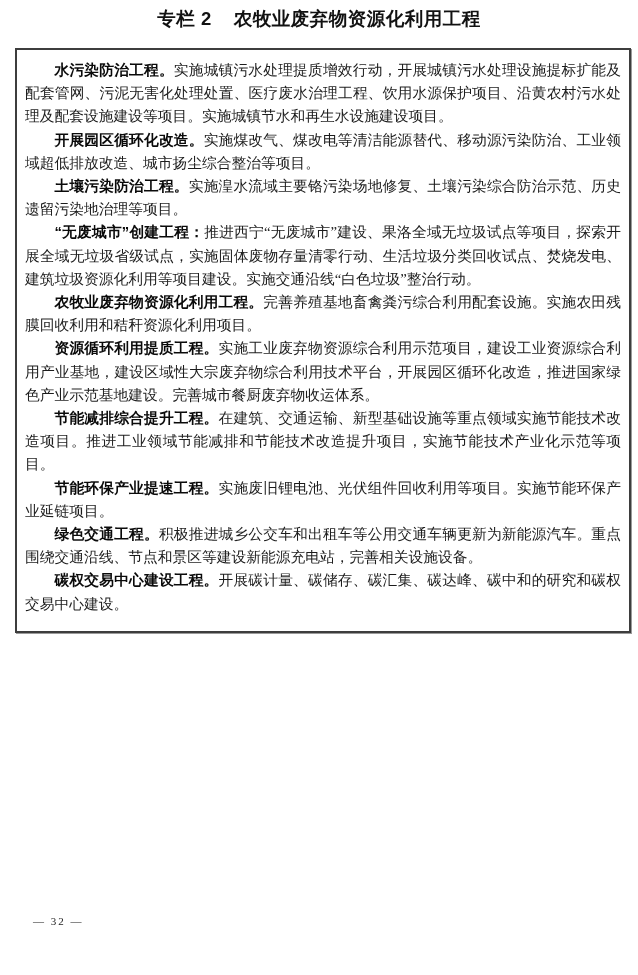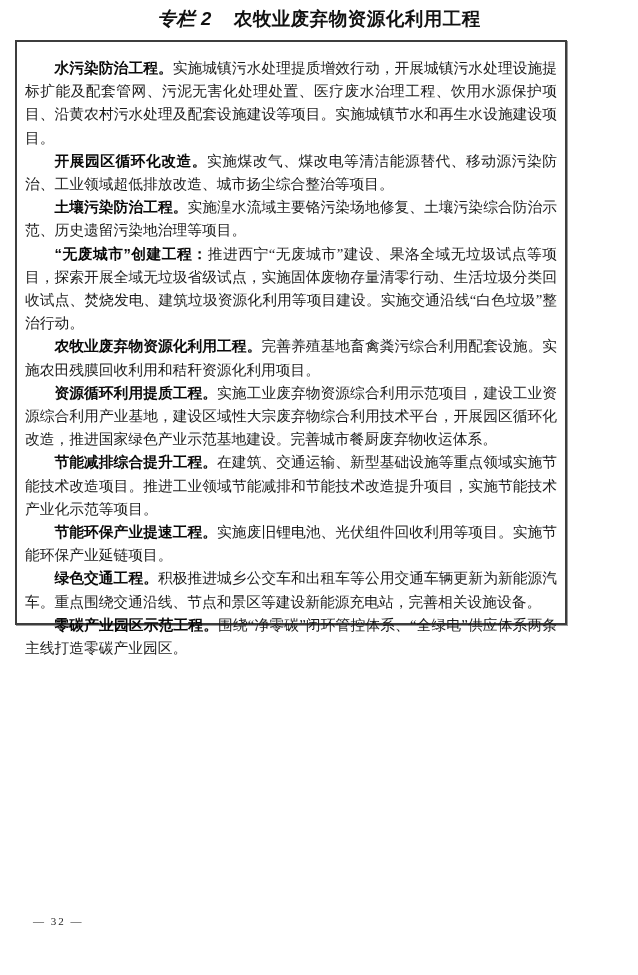--- a/index.html
+++ b/index.html
@@ -18,31 +18,31 @@
     top: 6px;
     left: 0;
     width: 100%;
     text-align: center;
     font-family: "Liberation Sans", sans-serif;
     font-weight: bold;
     font-size: 18.5px;
     letter-spacing: 0.5px;
     color: #111111;
   }
-  .title .title-label { margin-right: 22px; font-style: italic; }
+  .title .title-label { margin-right: 22px; }
   .column-box {
     position: absolute;
     left: 15px;
-    top: 40px;
-    width: 552px;
+    top: 48px;
+    width: 616px;
     height: 585px;
     border: 2px solid #3d3d3d;
     box-shadow: 1px 1px 0 #9a9a9a;
     background: #ffffff;
-    padding: 15px 8px 0 8px;
+    padding: 9px 8px 0 8px;
   }
   .para {
     font-size: 14.75px;
     line-height: 23.2px;
     text-align: justify;
     text-indent: 2em;
     color: #1c1c1c;
     word-break: break-all;
   }
   .head {
@@ -72,18 +72,18 @@
   <div class="column-box">
     <p class="para"><span class="head">水污染防治工程。</span><span>实施城镇污水处理提质增效行动，开展城镇污水处理设施提标扩能及配套管网、污泥无害化处理处置、医疗废水治理工程、饮用水源保护项目、沿黄农村污水处理及配套设施建设等项目。实施城镇节水和再生水设施建设项目。</span></p>
     <p class="para"><span class="head">开展园区循环化改造。</span><span>实施煤改气、煤改电等清洁能源替代、移动源污染防治、工业领域超低排放改造、城市扬尘综合整治等项目。</span></p>
     <p class="para"><span class="head">土壤污染防治工程。</span><span>实施湟水流域主要铬污染场地修复、土壤污染综合防治示范、历史遗留污染地治理等项目。</span></p>
     <p class="para"><span class="head">“无废城市”创建工程：</span><span>推进西宁“无废城市”建设、果洛全域无垃圾试点等项目，探索开展全域无垃圾省级试点，实施固体废物存量清零行动、生活垃圾分类回收试点、焚烧发电、建筑垃圾资源化利用等项目建设。实施交通沿线“白色垃圾”整治行动。</span></p>
     <p class="para"><span class="head">农牧业废弃物资源化利用工程。</span><span>完善养殖基地畜禽粪污综合利用配套设施。实施农田残膜回收利用和秸秆资源化利用项目。</span></p>
     <p class="para"><span class="head">资源循环利用提质工程。</span><span>实施工业废弃物资源综合利用示范项目，建设工业资源综合利用产业基地，建设区域性大宗废弃物综合利用技术平台，开展园区循环化改造，推进国家绿色产业示范基地建设。完善城市餐厨废弃物收运体系。</span></p>
     <p class="para"><span class="head">节能减排综合提升工程。</span><span>在建筑、交通运输、新型基础设施等重点领域实施节能技术改造项目。推进工业领域节能减排和节能技术改造提升项目，实施节能技术产业化示范等项目。</span></p>
     <p class="para"><span class="head">节能环保产业提速工程。</span><span>实施废旧锂电池、光伏组件回收利用等项目。实施节能环保产业延链项目。</span></p>
     <p class="para"><span class="head">绿色交通工程。</span><span>积极推进城乡公交车和出租车等公用交通车辆更新为新能源汽车。重点围绕交通沿线、节点和景区等建设新能源充电站，完善相关设施设备。</span></p>
-    <p class="para"><span class="head">零碳产业园区示范工程。</span><span>围绕“净零碳”闭环管控体系、“全绿电”供应体系两条主线打造零碳产业园区。</span></p>
+    <p class="para"><span class="head">碳权交易中心建设工程。</span><span>开展碳计量、碳储存、碳汇集、碳达峰、碳中和的研究和碳权交易中心建设。</span></p>
   </div>
 
   <div class="page-number">— 32 —</div>
 
 </div>
 
 </body></html>

